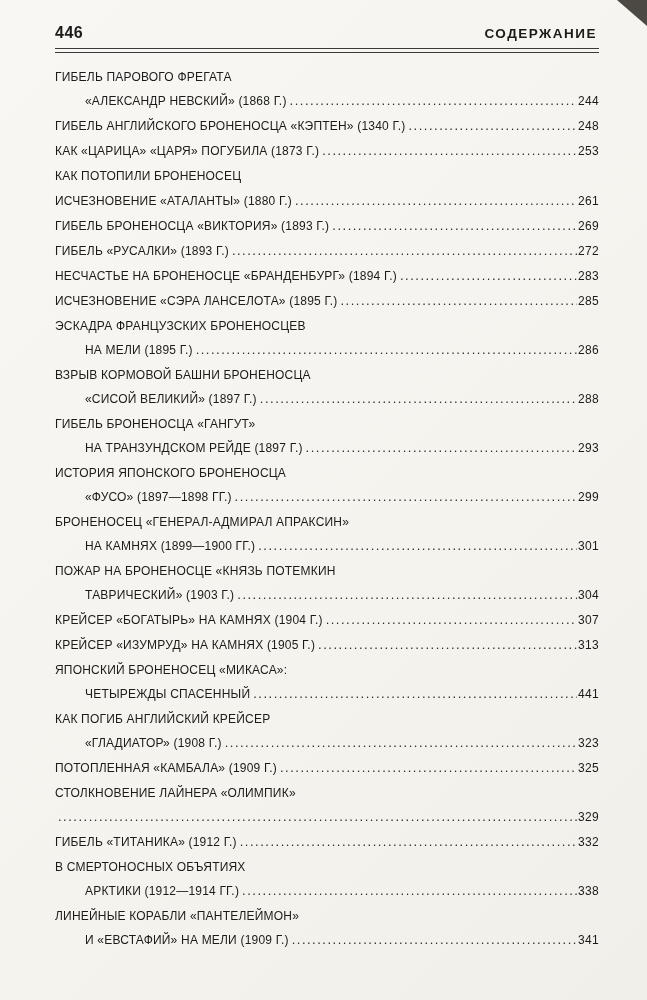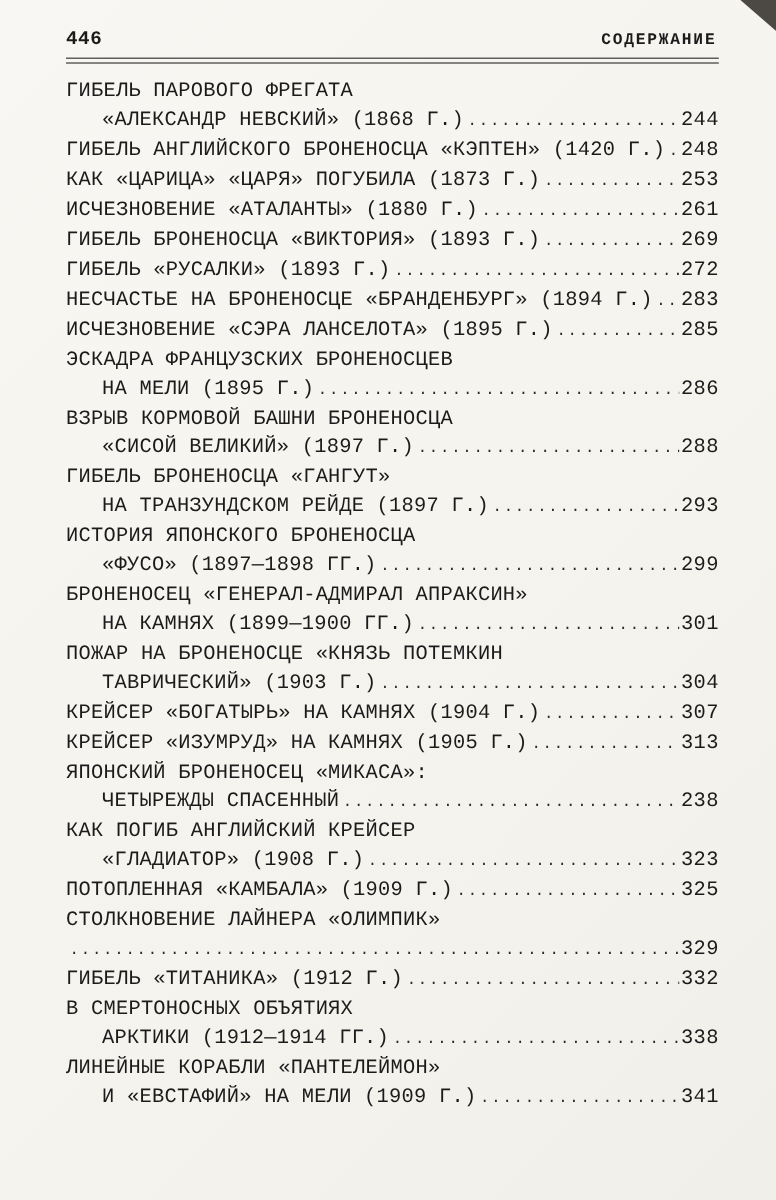--- a/index.html
+++ b/index.html
@@ -9,21 +9,21 @@
     height: 1000px;
     overflow: hidden;
     background: #efede8;
   }
   .page {
     position: relative;
     width: 647px;
     height: 1000px;
     box-sizing: border-box;
     background: linear-gradient(135deg, #f8f7f3 0%, #f5f3ee 60%, #f1efe9 100%);
-    font-family: Liberation Mono, monospace;
+    font-family: Liberation Sans, sans-serif;
     color: #1b1b1b;
     padding: 24px 48px 14px 55px;
   }
   
   .corner-tr {
     position: absolute;
     top: 0; right: 0;
     width: 0; height: 0;
     border-top: 26px solid #2e2a26;
     border-left: 30px solid transparent;
@@ -45,21 +45,21 @@
     font-weight: bold;
     letter-spacing: 1.5px;
   }
   .header-rule {
     height: 3px;
     border-top: 1px solid #3a3a3a;
     border-bottom: 1px solid #3a3a3a;
     margin-bottom: 12px;
   }
   .toc {
-    font-size: 17px;
+    font-size: 12px;
   }
   .entry {
     margin: 0 0 1px 0;
   }
   .line {
     display: flex;
     align-items: baseline;
     line-height: 24px;
     white-space: nowrap;
   }
@@ -104,33 +104,36 @@
           <span class="t">ГИБЕЛЬ ПАРОВОГО ФРЕГАТА</span>
         </div>
         <div class="line cont">
           <span class="t">«АЛЕКСАНДР НЕВСКИЙ» (1868 Г.)</span>
           <span class="dots"></span>
           <span class="pg">244</span>
         </div>
       </div>
       <div class="entry">
         <div class="line">
-          <span class="t">ГИБЕЛЬ АНГЛИЙСКОГО БРОНЕНОСЦА «КЭПТЕН» (1420 Г.)</span>
+          <span class="t">ГИБЕЛЬ АНГЛИЙСКОГО БРОНЕНОСЦА «КЭПТЕН» (1340 Г.)</span>
           <span class="dots"></span>
           <span class="pg">248</span>
         </div>
       </div>
       <div class="entry">
         <div class="line">
           <span class="t">КАК «ЦАРИЦА» «ЦАРЯ» ПОГУБИЛА (1873 Г.)</span>
           <span class="dots"></span>
           <span class="pg">253</span>
         </div>
       </div>
       <div class="entry">
+        <div class="line">
+          <span class="t">КАК ПОТОПИЛИ БРОНЕНОСЕЦ</span>
+        </div>
       </div>
       <div class="entry">
         <div class="line">
           <span class="t">ИСЧЕЗНОВЕНИЕ «АТАЛАНТЫ» (1880 Г.)</span>
           <span class="dots"></span>
           <span class="pg">261</span>
         </div>
       </div>
       <div class="entry">
         <div class="line">
@@ -234,21 +237,21 @@
           <span class="pg">313</span>
         </div>
       </div>
       <div class="entry">
         <div class="line">
           <span class="t">ЯПОНСКИЙ БРОНЕНОСЕЦ «МИКАСА»:</span>
         </div>
         <div class="line cont">
           <span class="t">ЧЕТЫРЕЖДЫ СПАСЕННЫЙ</span>
           <span class="dots"></span>
-          <span class="pg">238</span>
+          <span class="pg">441</span>
         </div>
       </div>
       <div class="entry">
         <div class="line">
           <span class="t">КАК ПОГИБ АНГЛИЙСКИЙ КРЕЙСЕР</span>
         </div>
         <div class="line cont">
           <span class="t">«ГЛАДИАТОР» (1908 Г.)</span>
           <span class="dots"></span>
           <span class="pg">323</span>

